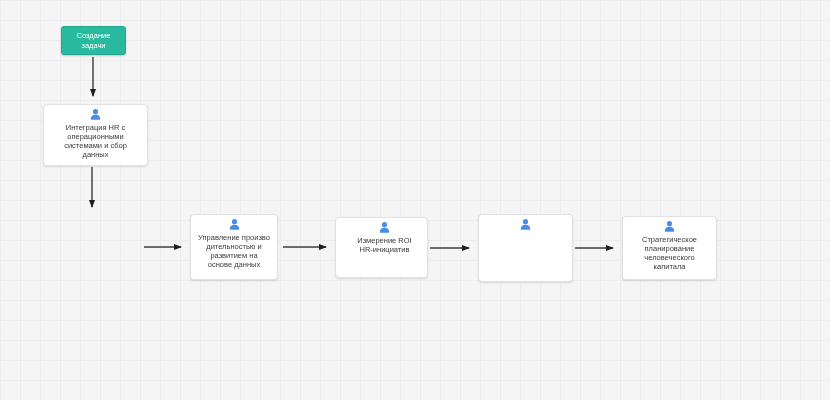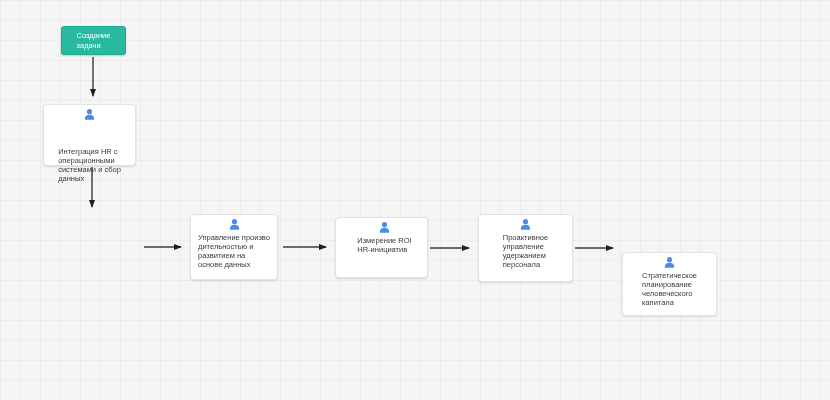--- a/index.html
+++ b/index.html
@@ -22,20 +22,21 @@
     left: 0; top: 0;
     width: 830px; height: 400px;
   }
 
   .node {
     position: absolute;
     box-sizing: border-box;
     display: flex;
     flex-direction: column;
     align-items: center;
+    text-align: center;
   }
 
   .node-start {
     left: 61px; top: 26px; width: 65px; height: 29px;
     background: #29b99e;
     border: 1px solid #20a78d;
     border-radius: 3px;
     box-shadow: 0 1px 2px rgba(0,0,0,0.18);
     justify-content: center;
   }
@@ -54,26 +55,26 @@
     padding-top: 3px;
   }
   .node-task .label {
     color: #3a3a3a;
     font-size: 7.5px;
     line-height: 9px;
     white-space: pre-line;
     margin-top: 1px;
   }
 
-  .pos-0 { left: 43px;  top: 104px; width: 93px; height: 62px; gap: 24px; }
+  .pos-0 { left: 43px;  top: 104px; width: 105px; height: 62px; }
   .pos-1 { left: 43px;  top: 217px; width: 99px; height: 61px; }
   .pos-2 { left: 190px; top: 214px; width: 88px; height: 66px; }
   .pos-3 { left: 335px; top: 217px; width: 93px; height: 61px; padding-left: 6px; }
   .pos-4 { left: 478px; top: 214px; width: 95px; height: 68px; }
-  .pos-5 { left: 622px; top: 216px; width: 95px; height: 64px; margin-top: 36px; }
+  .pos-5 { left: 622px; top: 216px; width: 95px; height: 64px; }
 
   .user-icon { width: 15px; height: 14px; flex: 0 0 auto; }
   .user-icon svg { display: block; width: 100%; height: 100%; }
   .user-icon path, .user-icon circle { fill: #4a8de8; }
 </style>
 </head>
 <body>
 
 <div class="canvas">
 
@@ -134,24 +135,20 @@
 HR-инициатив</div>
   </div>
 
   <div class="node node-task pos-4">
     <span class="user-icon">
       <svg viewBox="0 0 24 24">
           <circle cx="12" cy="6.3" r="4.4"></circle>
         <path d="M12 11.6c-4.9 0-7.9 2.7-7.9 6.5V20h15.8v-1.9c0-3.8-3-6.5-7.9-6.5z"></path>
         </svg>
     </span>
-    <div class="label">Проактивное
-управление
-удержанием
-персонала</div>
   </div>
 
   <div class="node node-task pos-5">
     <span class="user-icon">
       <svg viewBox="0 0 24 24">
           <circle cx="12" cy="6.3" r="4.4"></circle>
         <path d="M12 11.6c-4.9 0-7.9 2.7-7.9 6.5V20h15.8v-1.9c0-3.8-3-6.5-7.9-6.5z"></path>
         </svg>
     </span>
     <div class="label">Стратегическое

